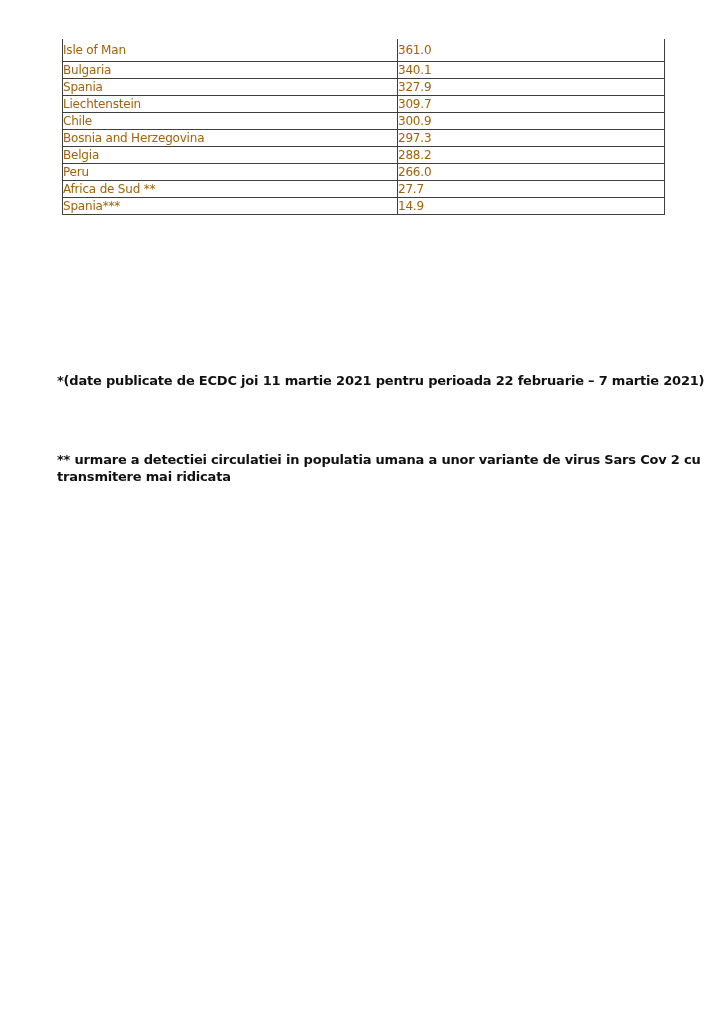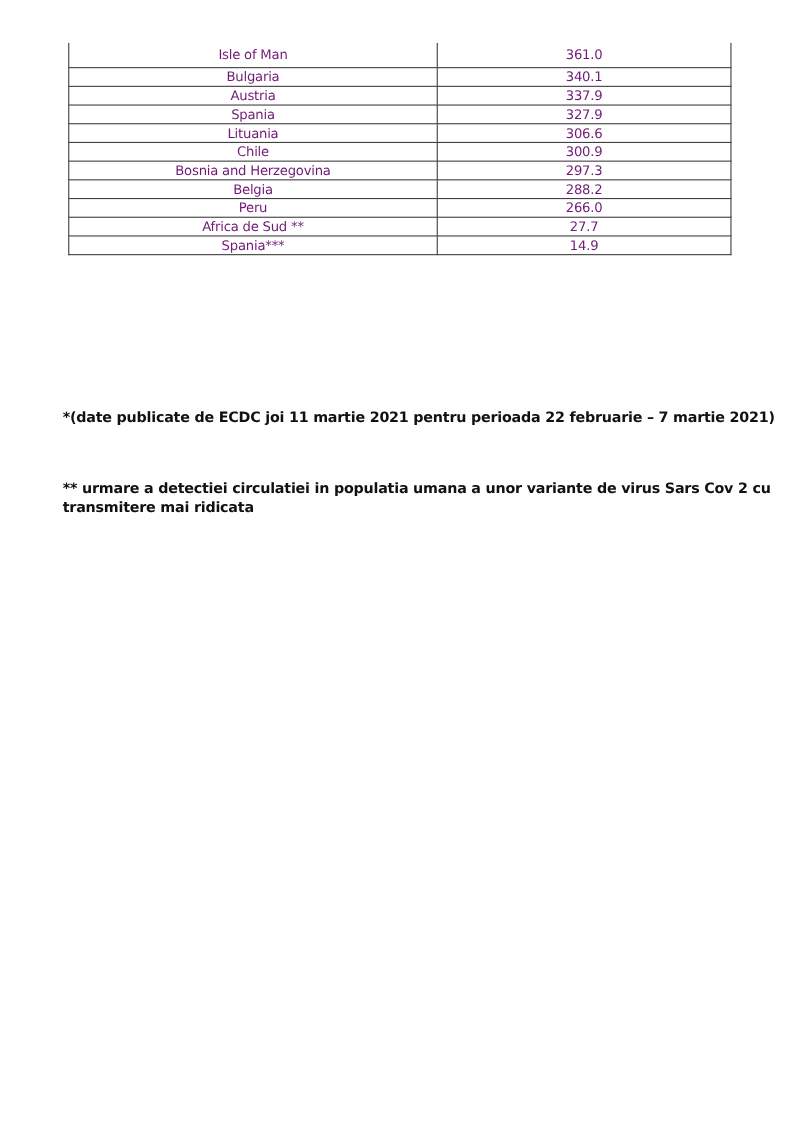--- a/index.html
+++ b/index.html
@@ -23,22 +23,21 @@
     border-collapse: collapse;
     table-layout: fixed;
   }
   table.doc-table col.c1 { width: 335px; }
   table.doc-table col.c2 { width: 267px; }
   table.doc-table td {
     border: 1px solid #3f3f3f;
     padding: 0;
     font-size: 12px;
     letter-spacing: -0.2px;
-    color: #701a75;
-    text-align: center;
+    color: #a16207;
     vertical-align: middle;
     overflow: hidden;
   }
   table.doc-table tr { height: 17px; }
   table.doc-table tr:first-child { height: 22px; }
   table.doc-table tr:first-child td { border-top: none; }
   td.country-cell { padding-bottom: 2px; }
   td.value-cell { padding-top: 3px; }
   .footnotes {
     position: absolute;
@@ -50,20 +49,21 @@
     font-weight: bold;
     line-height: 17px;
     letter-spacing: -0.2px;
     white-space: pre;
   }
   .footnotes p {
     margin: 0 0 13px 0;
   }
   .footnotes p.fn-2 {
     margin-bottom: 12px;
+    margin-top: 15px;
   }
 </style>
 </head>
 <body>
 
 <div class="page">
 
   <table class="doc-table">
     <colgroup>
         <col class="c1">
@@ -72,30 +72,26 @@
     <tbody>
       <tr>
         <td class="country-cell">Isle of Man</td>
         <td class="value-cell">361.0</td>
       </tr>
       <tr>
         <td class="country-cell">Bulgaria</td>
         <td class="value-cell">340.1</td>
       </tr>
       <tr>
-        <td class="country-cell">Austria</td>
-        <td class="value-cell">337.9</td>
-      </tr>
-      <tr>
         <td class="country-cell">Spania</td>
         <td class="value-cell">327.9</td>
       </tr>
       <tr>
-        <td class="country-cell">Lituania</td>
-        <td class="value-cell">306.6</td>
+        <td class="country-cell">Liechtenstein</td>
+        <td class="value-cell">309.7</td>
       </tr>
       <tr>
         <td class="country-cell">Chile</td>
         <td class="value-cell">300.9</td>
       </tr>
       <tr>
         <td class="country-cell">Bosnia and Herzegovina</td>
         <td class="value-cell">297.3</td>
       </tr>
       <tr>

